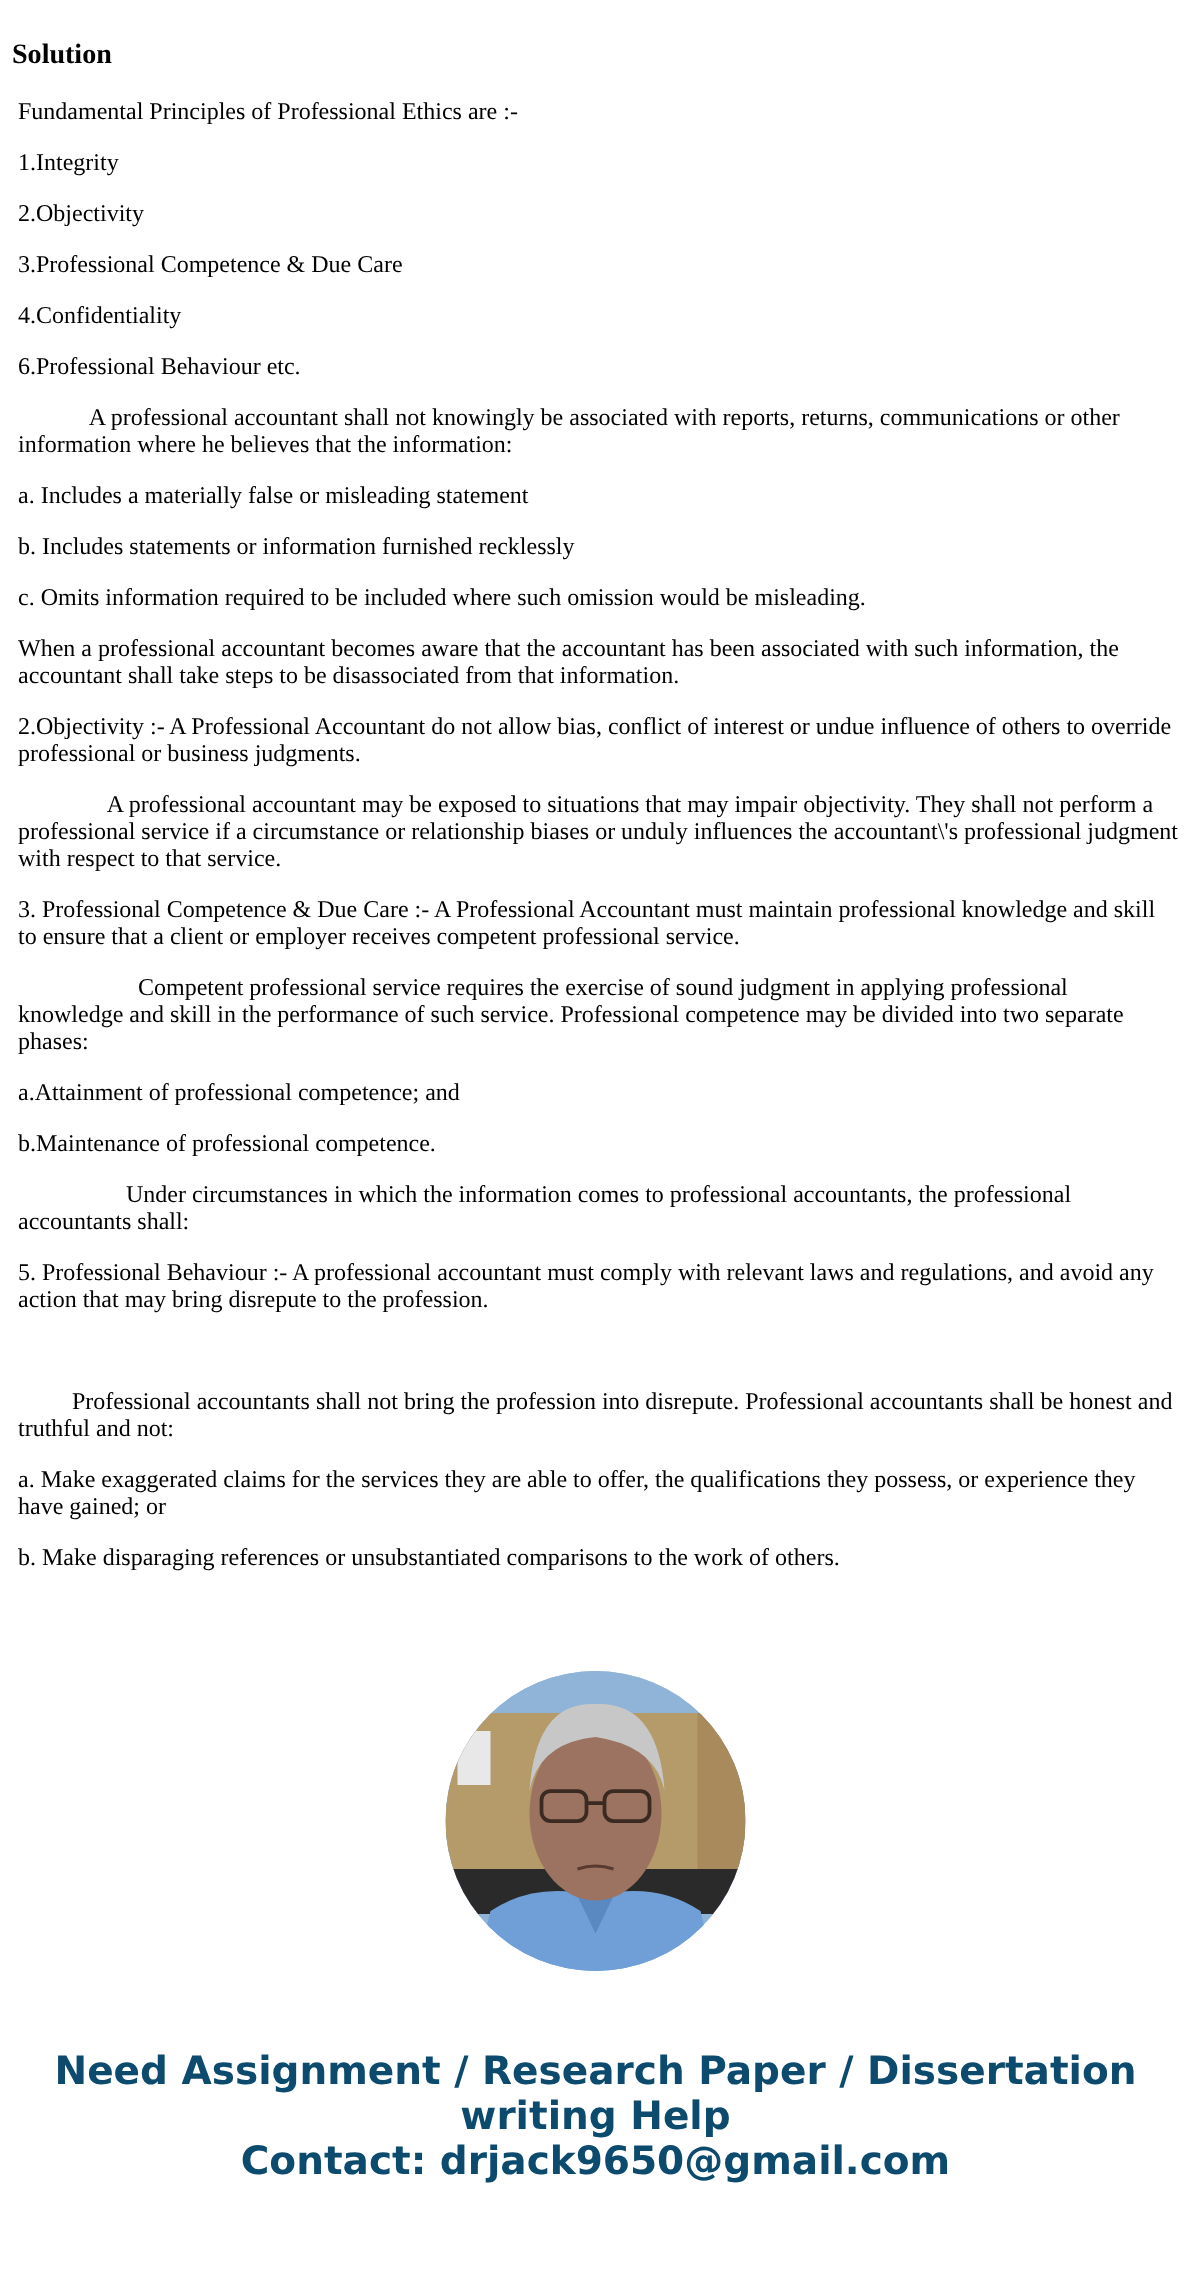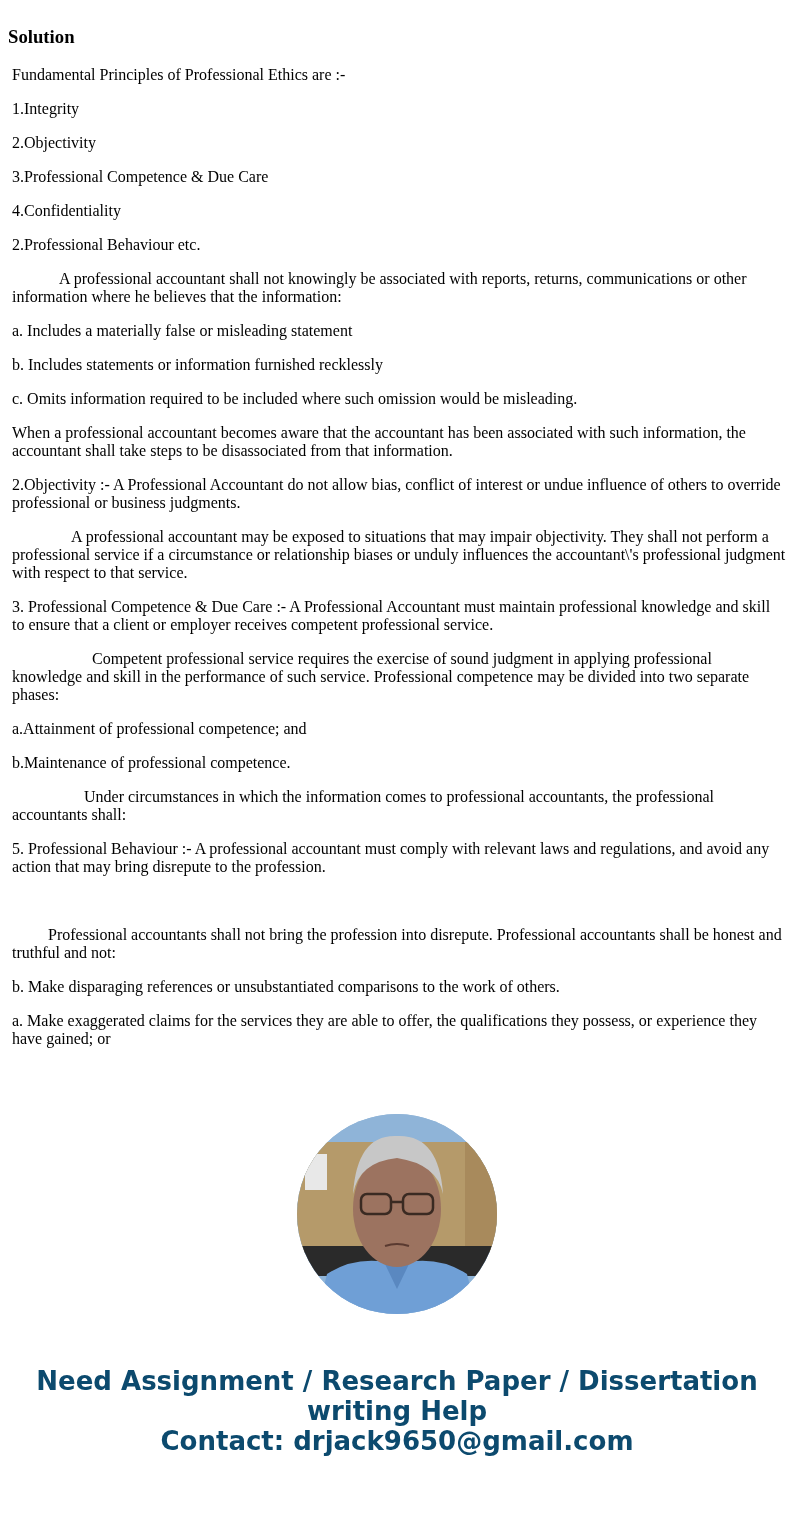--- a/index.html
+++ b/index.html
@@ -51,38 +51,38 @@
 
 <div class="page">
   <h3 class="sol-title">Solution</h3>
 
   <div>
     <p>Fundamental Principles of Professional Ethics are :-</p>
     <p>1.Integrity</p>
     <p>2.Objectivity</p>
     <p>3.Professional Competence &amp; Due Care</p>
     <p>4.Confidentiality</p>
-    <p>2.Professional Behaviour etc.</p>
+    <p>6.Professional Behaviour etc.</p>
     <p>&nbsp;&nbsp;&nbsp;&nbsp;&nbsp;&nbsp;&nbsp;&nbsp;&nbsp;&nbsp;&nbsp; A professional accountant shall not knowingly be associated with reports, returns, communications or other information where he believes that the information:</p>
     <p>a. Includes a materially false or misleading statement</p>
     <p>b. Includes statements or information furnished recklessly</p>
     <p>c. Omits information required to be included where such omission would be misleading.</p>
     <p>When a professional accountant becomes aware that the accountant has been associated with such information, the accountant shall take steps to be disassociated from that information.</p>
     <p>2.Objectivity :- A Professional Accountant do not allow bias, conflict of interest or undue influence of others to override professional or business judgments.</p>
     <p>&nbsp;&nbsp;&nbsp;&nbsp;&nbsp;&nbsp;&nbsp;&nbsp;&nbsp;&nbsp;&nbsp;&nbsp;&nbsp;&nbsp; A professional accountant may be exposed to situations that may impair objectivity. They shall not perform a professional service if a circumstance or relationship biases or unduly influences the accountant\'s professional judgment with respect to that service.</p>
     <p>3. Professional Competence &amp; Due Care :- A Professional Accountant must maintain professional knowledge and skill to ensure that a client or employer receives competent professional service.</p>
     <p>&nbsp;&nbsp;&nbsp;&nbsp;&nbsp;&nbsp;&nbsp;&nbsp;&nbsp;&nbsp;&nbsp;&nbsp;&nbsp;&nbsp;&nbsp;&nbsp;&nbsp;&nbsp;&nbsp; Competent professional service requires the exercise of sound judgment in applying professional knowledge and skill in the performance of such service. Professional competence may be divided into two separate phases:</p>
     <p>a.Attainment of professional competence; and</p>
     <p>b.Maintenance of professional competence.</p>
     <p>&nbsp;&nbsp;&nbsp;&nbsp;&nbsp;&nbsp;&nbsp;&nbsp;&nbsp;&nbsp;&nbsp;&nbsp;&nbsp;&nbsp;&nbsp;&nbsp;&nbsp; Under circumstances in which the information comes to professional accountants, the professional accountants shall:</p>
     <p>5. Professional Behaviour :- A professional accountant must comply with relevant laws and regulations, and avoid any action that may bring disrepute to the profession.</p>
     <div class="blank"></div>
     <p>&nbsp;&nbsp;&nbsp;&nbsp;&nbsp;&nbsp;&nbsp;&nbsp; Professional accountants shall not bring the profession into disrepute. Professional accountants shall be honest and truthful and not:</p>
+    <p>a. Make exaggerated claims for the services they are able to offer, the qualifications they possess, or experience they have gained; or</p>
     <p>b. Make disparaging references or unsubstantiated comparisons to the work of others.</p>
-    <p>a. Make exaggerated claims for the services they are able to offer, the qualifications they possess, or experience they have gained; or</p>
   </div>
 
   <div class="avatar-wrap">
     <div class="avatar">
       <svg width="200" height="200" viewBox="0 0 200 200">
         <rect x="0" y="0" width="200" height="200" fill="#8fb4d8"></rect>
         <rect x="0" y="28" width="200" height="110" fill="#b59a6a"></rect>
         <rect x="8" y="40" width="22" height="36" fill="#e8e8e8"></rect>
         <rect x="168" y="28" width="32" height="110" fill="#a88a5c"></rect>
         <rect x="0" y="132" width="200" height="30" fill="#2a2a2a"></rect>

